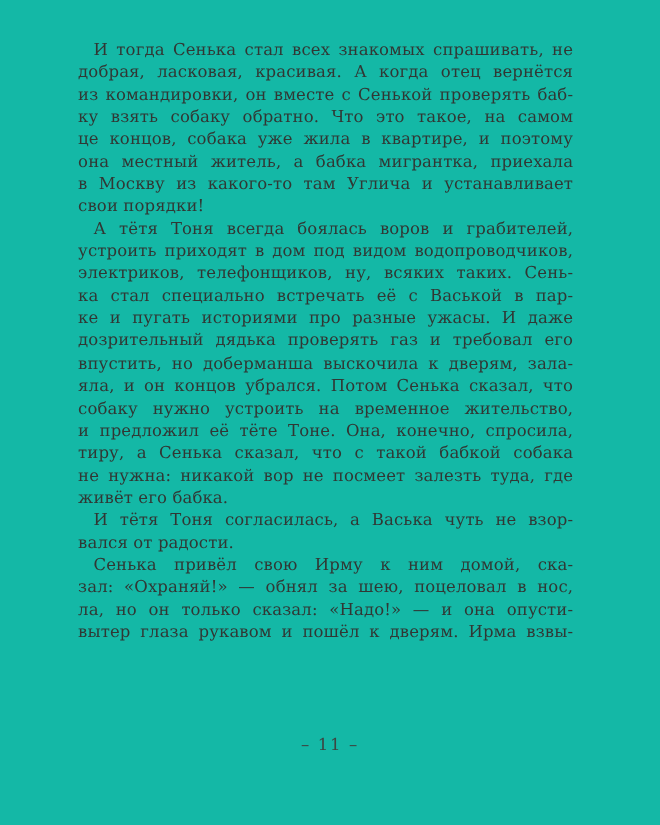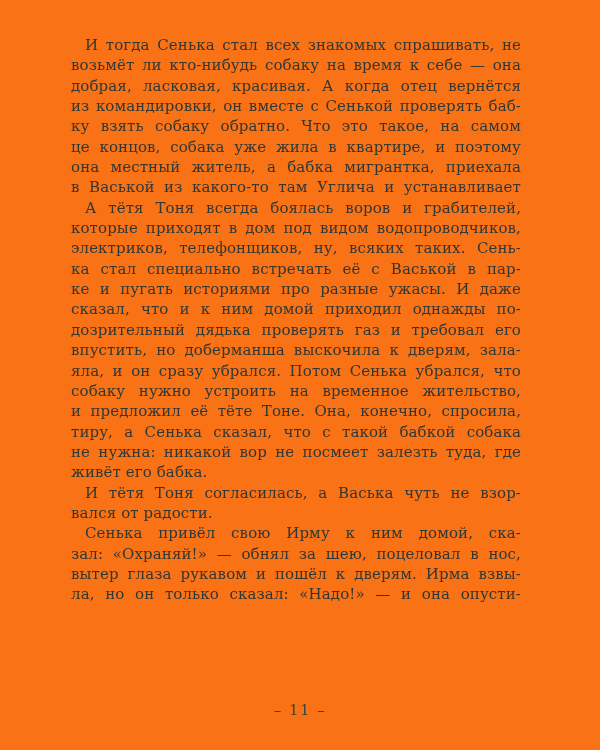--- a/index.html
+++ b/index.html
@@ -10,21 +10,21 @@
     width: 600px;
     height: 750px;
     position: relative;
     background: #fdfdfc;
     overflow: hidden;
     font-family: "DejaVu Serif", "Liberation Serif", serif;
   }
   .book-page {
     position: absolute;
     inset: 0;
-    background: #f97316;
+    background: #14b8a6;
     text-decoration: underline;
   }
   .text-block {
     position: absolute;
     left: 71px;
     top: 35px;
     width: 450px;
     color: #313734;
     font-size: 15px;
     line-height: 20.35px;
@@ -44,65 +44,64 @@
     text-indent: 14px;
   }
   .line.last {
     text-align-last: left;
   }
   .line.last.justified {
     text-align-last: justify;
   }
   .page-number {
     position: absolute;
-    top: 701px;
+    top: 668px;
     left: 0;
     width: 100%;
     text-align: center;
     font-size: 15px;
     color: #3d4441;
     letter-spacing: 1.5px;
   }
 </style>
 </head>
 <body>
 
 <div class="book-page">
   <div class="text-block" id="text-block">
       <div class="paragraph">
         <div class="line first">И тогда Сенька стал всех знакомых спрашивать, не</div>
-        <div class="line">возьмёт ли кто-нибудь собаку на время к себе — она</div>
         <div class="line">добрая, ласковая, красивая. А когда отец вернётся</div>
         <div class="line">из командировки, он вместе с Сенькой проверять баб-</div>
         <div class="line">ку взять собаку обратно. Что это такое, на самом</div>
         <div class="line">це концов, собака уже жила в квартире, и поэтому</div>
         <div class="line">она местный житель, а бабка мигрантка, приехала</div>
-        <div class="line">в Васькой из какого-то там Углича и устанавливает</div>
+        <div class="line">в Москву из какого-то там Углича и устанавливает</div>
+        <div class="line last">свои порядки!</div>
       </div>
       <div class="paragraph">
         <div class="line first">А тётя Тоня всегда боялась воров и грабителей,</div>
-        <div class="line">которые приходят в дом под видом водопроводчиков,</div>
+        <div class="line">устроить приходят в дом под видом водопроводчиков,</div>
         <div class="line">электриков, телефонщиков, ну, всяких таких. Сень-</div>
         <div class="line">ка стал специально встречать её с Васькой в пар-</div>
         <div class="line">ке и пугать историями про разные ужасы. И даже</div>
-        <div class="line">сказал, что и к ним домой приходил однажды по-</div>
         <div class="line">дозрительный дядька проверять газ и требовал его</div>
         <div class="line">впустить, но доберманша выскочила к дверям, зала-</div>
-        <div class="line">яла, и он сразу убрался. Потом Сенька убрался, что</div>
+        <div class="line">яла, и он концов убрался. Потом Сенька сказал, что</div>
         <div class="line">собаку нужно устроить на временное жительство,</div>
         <div class="line">и предложил её тёте Тоне. Она, конечно, спросила,</div>
         <div class="line">тиру, а Сенька сказал, что с такой бабкой собака</div>
         <div class="line">не нужна: никакой вор не посмеет залезть туда, где</div>
         <div class="line last">живёт его бабка.</div>
       </div>
       <div class="paragraph">
         <div class="line first">И тётя Тоня согласилась, а Васька чуть не взор-</div>
         <div class="line last">вался от радости.</div>
       </div>
       <div class="paragraph">
         <div class="line first">Сенька привёл свою Ирму к ним домой, ска-</div>
         <div class="line">зал: «Охраняй!» — обнял за шею, поцеловал в нос,</div>
+        <div class="line">ла, но он только сказал: «Надо!» — и она опусти-</div>
         <div class="line">вытер глаза рукавом и пошёл к дверям. Ирма взвы-</div>
-        <div class="line">ла, но он только сказал: «Надо!» — и она опусти-</div>
       </div>
     </div>
   <div class="page-number">– 11 –</div>
 </div>
 
 </body></html>

